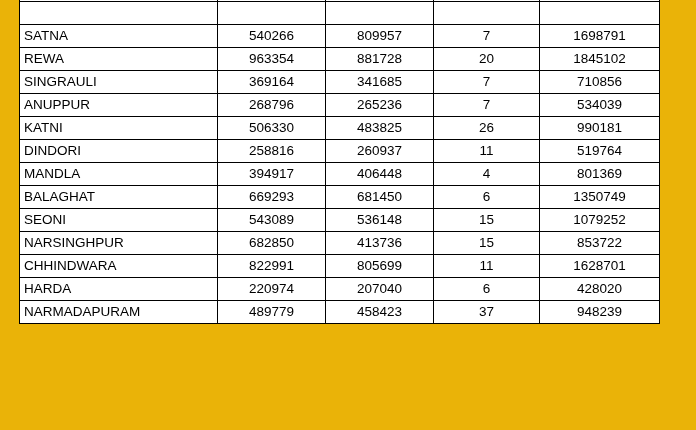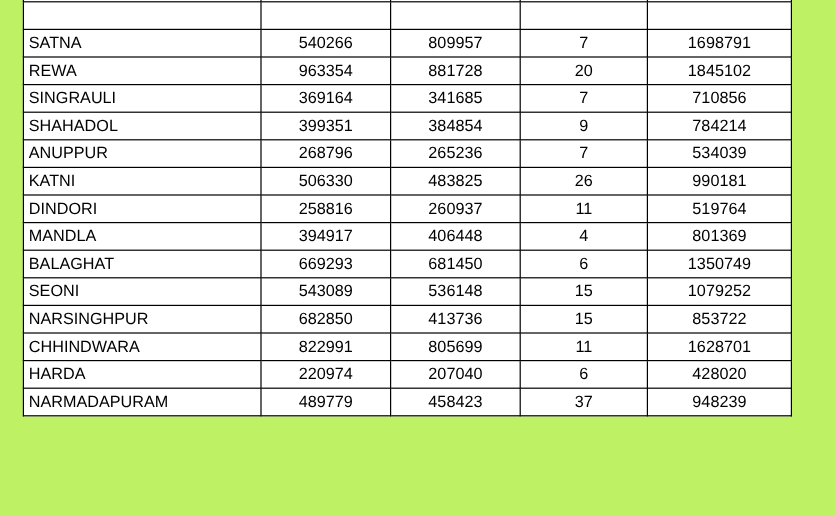--- a/index.html
+++ b/index.html
@@ -10,21 +10,21 @@
   body {
     width: 696px;
     height: 430px;
     overflow: hidden;
     font-family: "Liberation Sans", sans-serif;
   }
   .sheet {
     position: relative;
     width: 696px;
     height: 430px;
-    background: #bef264;
+    background: #eab308;
     box-sizing: border-box;
   }
   table.data-table {
     position: absolute;
     left: 19px;
     top: -22px;
     width: 640px;
     border-collapse: collapse;
     table-layout: fixed;
     background: #ffffff;
@@ -99,27 +99,20 @@
 
 
       <tr>
         <td class="district">SINGRAULI</td>
         <td class="num">369164</td>
         <td class="num">341685</td>
         <td class="num">7</td>
         <td class="num">710856</td>
       </tr>
 
-      <tr>
-        <td class="district">SHAHADOL</td>
-        <td class="num">399351</td>
-        <td class="num">384854</td>
-        <td class="num">9</td>
-        <td class="num">784214</td>
-      </tr>
 
       <tr>
         <td class="district">ANUPPUR</td>
         <td class="num">268796</td>
         <td class="num">265236</td>
         <td class="num">7</td>
         <td class="num">534039</td>
       </tr>
 
 

